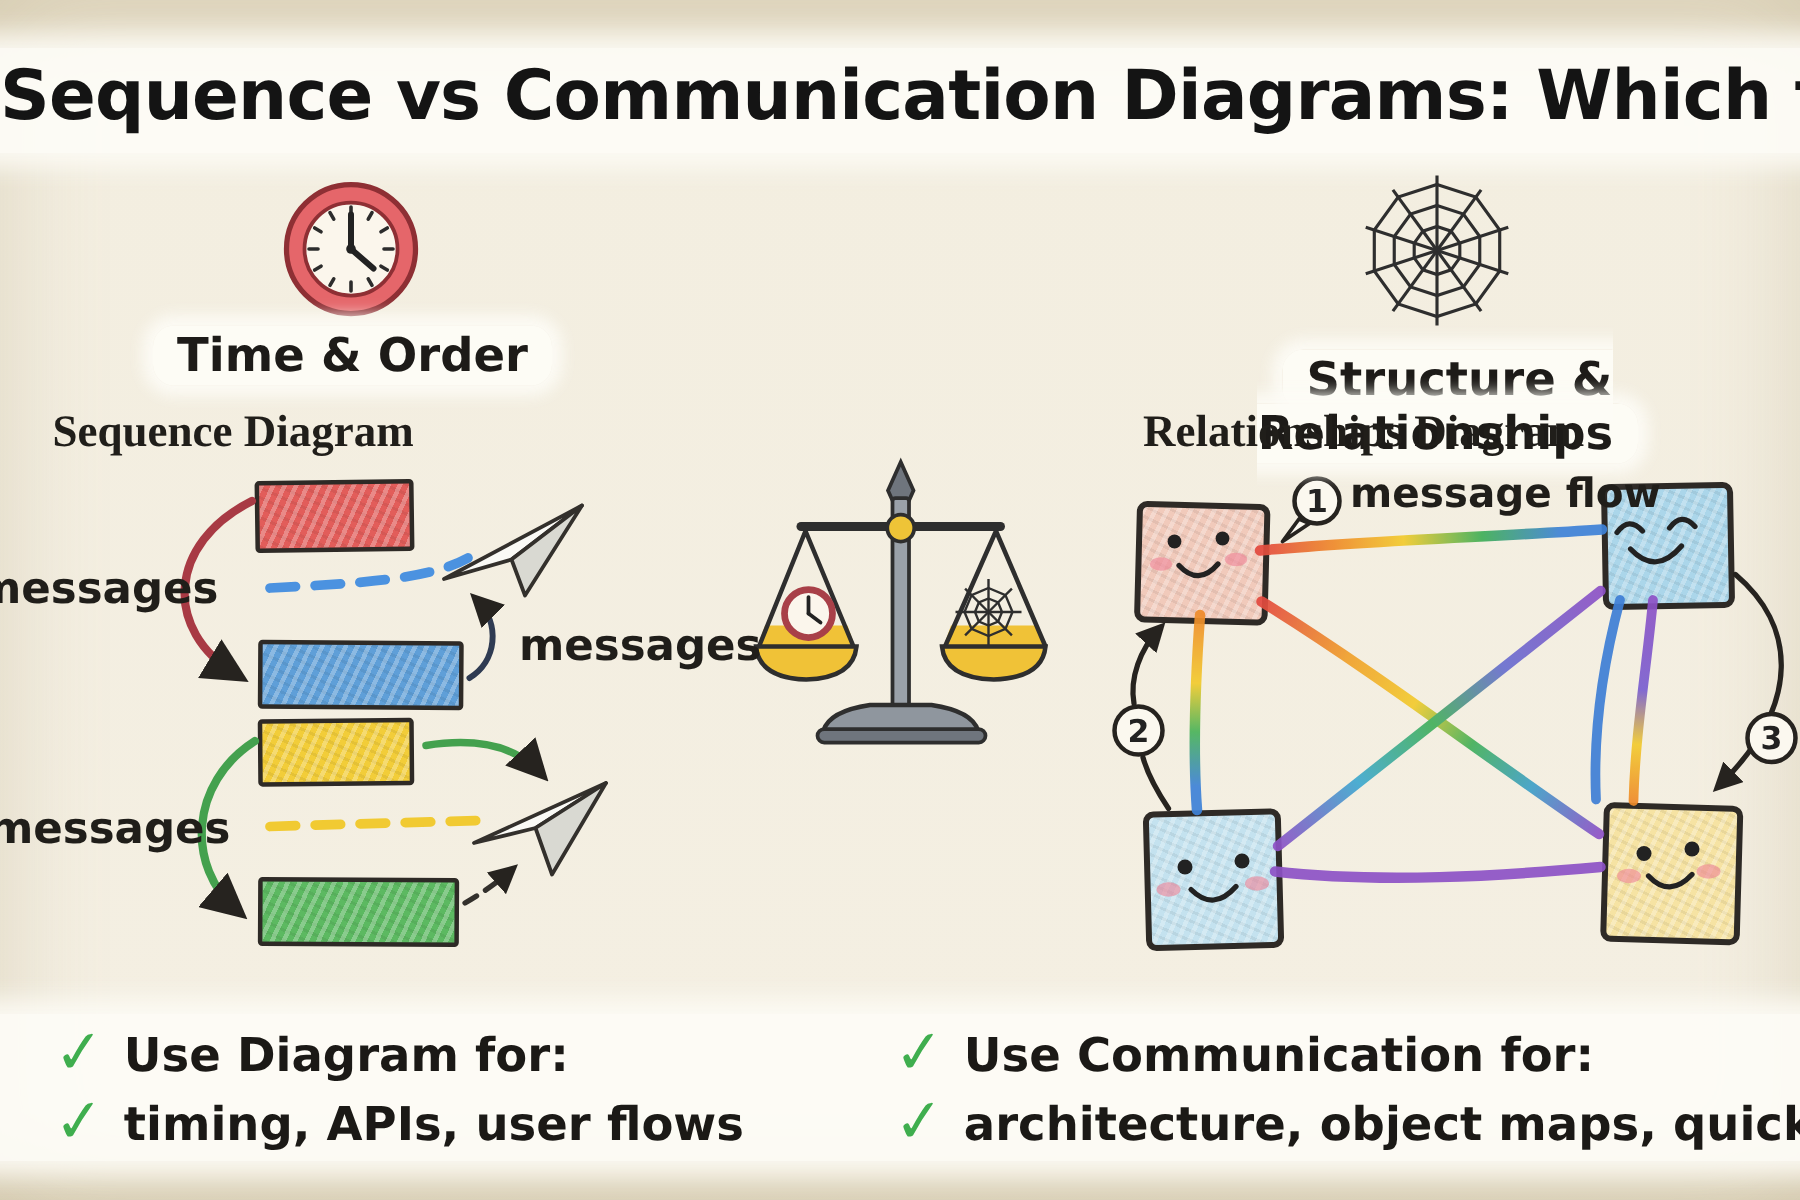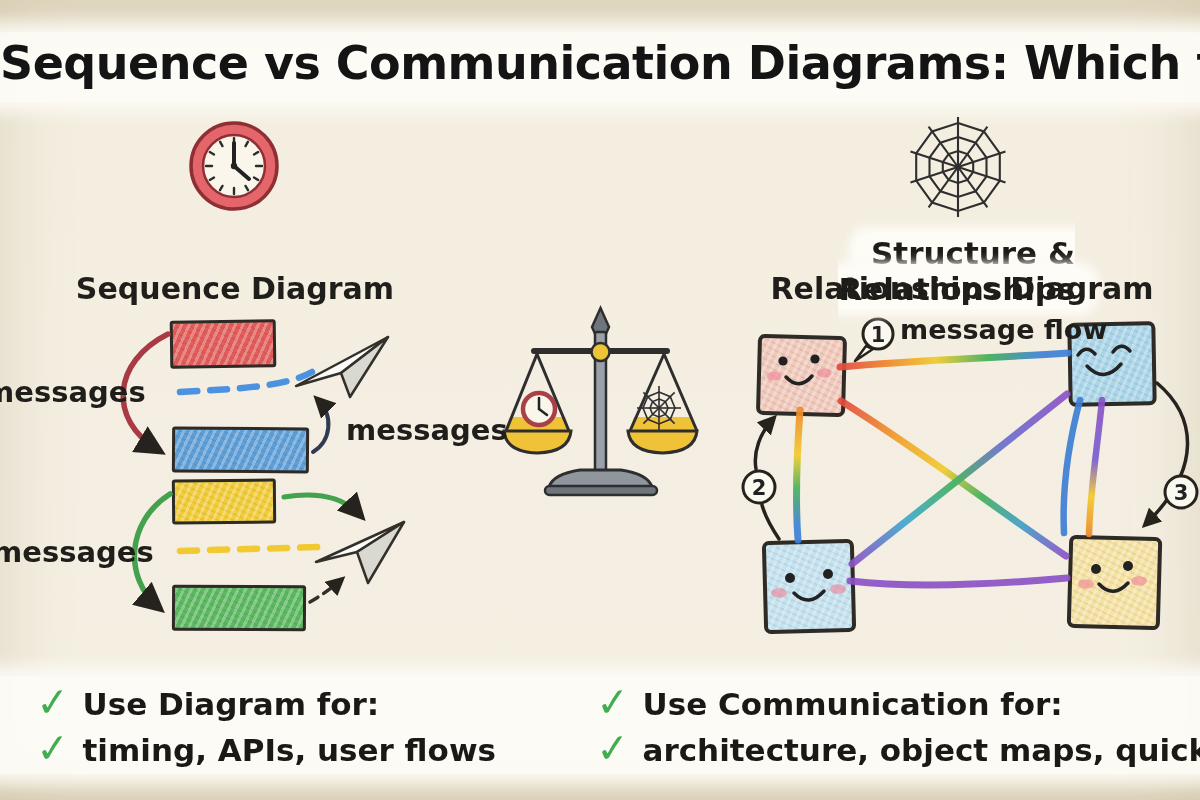--- a/index.html
+++ b/index.html
@@ -13,21 +13,21 @@
         box-shadow:0 0 16px 10px rgba(253,252,246,.88);}
   .band-title{left:-20px;right:-20px;top:32px;height:70px;}
   .band-bottom{left:-20px;right:-20px;top:676px;height:98px;}
   .title{
     position:absolute;left:0;right:0;top:36px;text-align:center;white-space:nowrap;
     font-size:46px;font-weight:700;letter-spacing:-.5px;color:#141414;
   }
   .subhead{position:absolute;text-align:center;font-weight:700;font-size:31px;}
   .subhead .hl{background:rgba(253,252,246,.96);border-radius:14px;padding:2px 16px;
                box-shadow:0 0 10px 7px rgba(253,252,246,.92);}
-  .diagname{position:absolute;text-align:center;font-weight:700;font-size:30px;color:#201e1a;}
+  .diagname{position:absolute;font-weight:700;font-size:30px;color:#201e1a;font-family:Liberation Serif, serif;}
   .msglabel{position:absolute;font-weight:700;font-size:29px;color:#201e1a;white-space:nowrap;}
   .flowlabel{position:absolute;font-weight:700;font-size:27px;color:#201e1a;white-space:nowrap;}
   .flowlabel2{position:absolute;font-weight:700;font-size:28px;color:#201e1a;
               width:165px;text-align:center;white-space:pre-line;line-height:1.3;}
   .crayon{
     position:absolute;border:3.5px solid #2e2a26;border-radius:3px;
     background-image:
       repeating-linear-gradient(115deg,rgba(255,255,255,.28) 0 3px,rgba(255,255,255,0) 3px 7px),
       repeating-linear-gradient(25deg,rgba(0,0,0,.06) 0 2px,rgba(0,0,0,0) 2px 6px);
   }
@@ -258,20 +258,23 @@
       <text class="svg-label" x="759" y="494.5">2</text>
     </g>
     <g>
       <circle cx="1181" cy="492" r="16" fill="#fbf8ef" stroke="#26231f" stroke-width="3"></circle>
       <text class="svg-label" x="1181" y="499.5">3</text>
     </g>
   </svg>
 
   <div class="title txt">Sequence vs Communication Diagrams: Which to Choose?</div>
 
+  <div class="subhead txt" style="left:60px;top:219px;width:350px;">
+    <span class="hl">Time &amp; Order</span>
+  </div>
   <div class="diagname txt" style="left:35px;top:271px;width:400px;">Sequence Diagram</div>
 
   <div class="subhead txt" style="left:765px;top:235px;width:400px;">
     <span class="hl">Structure &amp; Relationships</span>
   </div>
   <div class="diagname txt" style="left:762px;top:271px;width:400px;">Relationships Diagram</div>
 
   <div class="msglabel txt" style="left:-16px;top:375px;">messages</div>
   <div class="msglabel txt" style="left:346px;top:413px;">messages</div>
   <div class="msglabel txt" style="left:-8px;top:535px;">messages</div>

